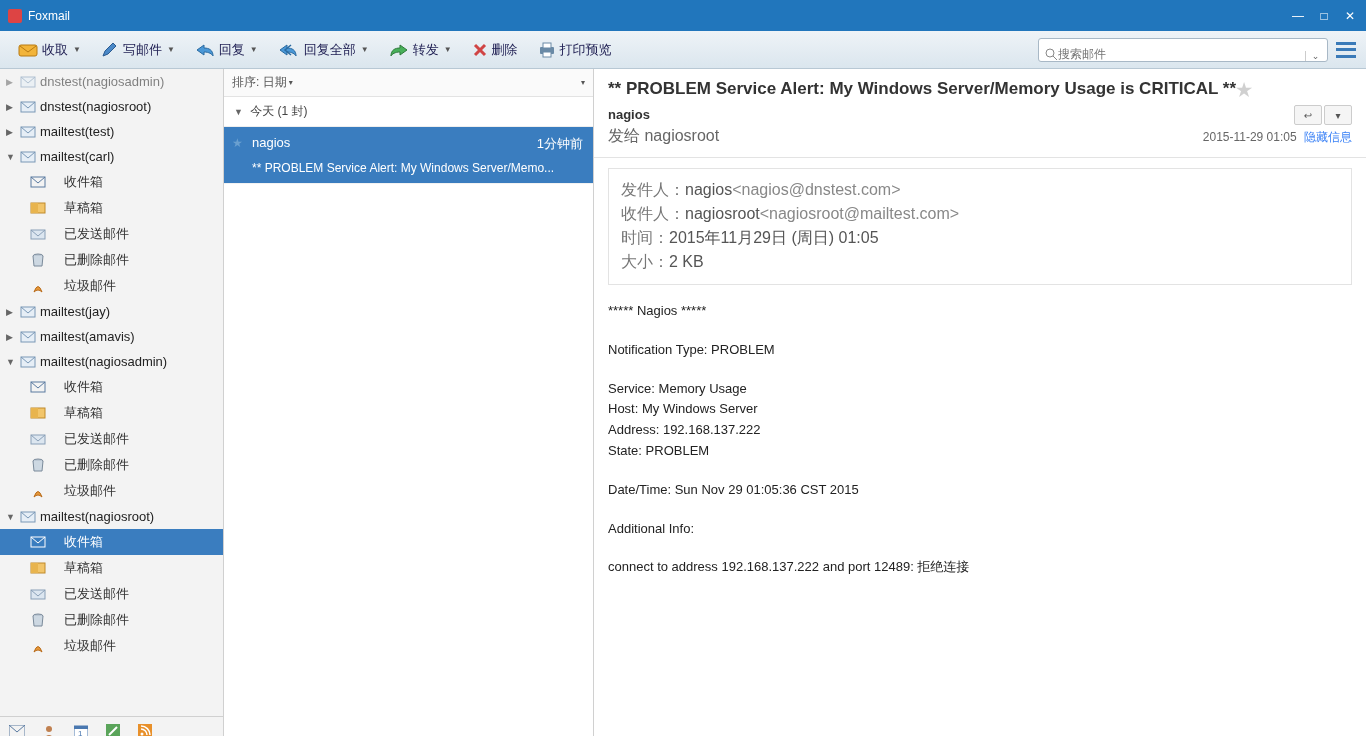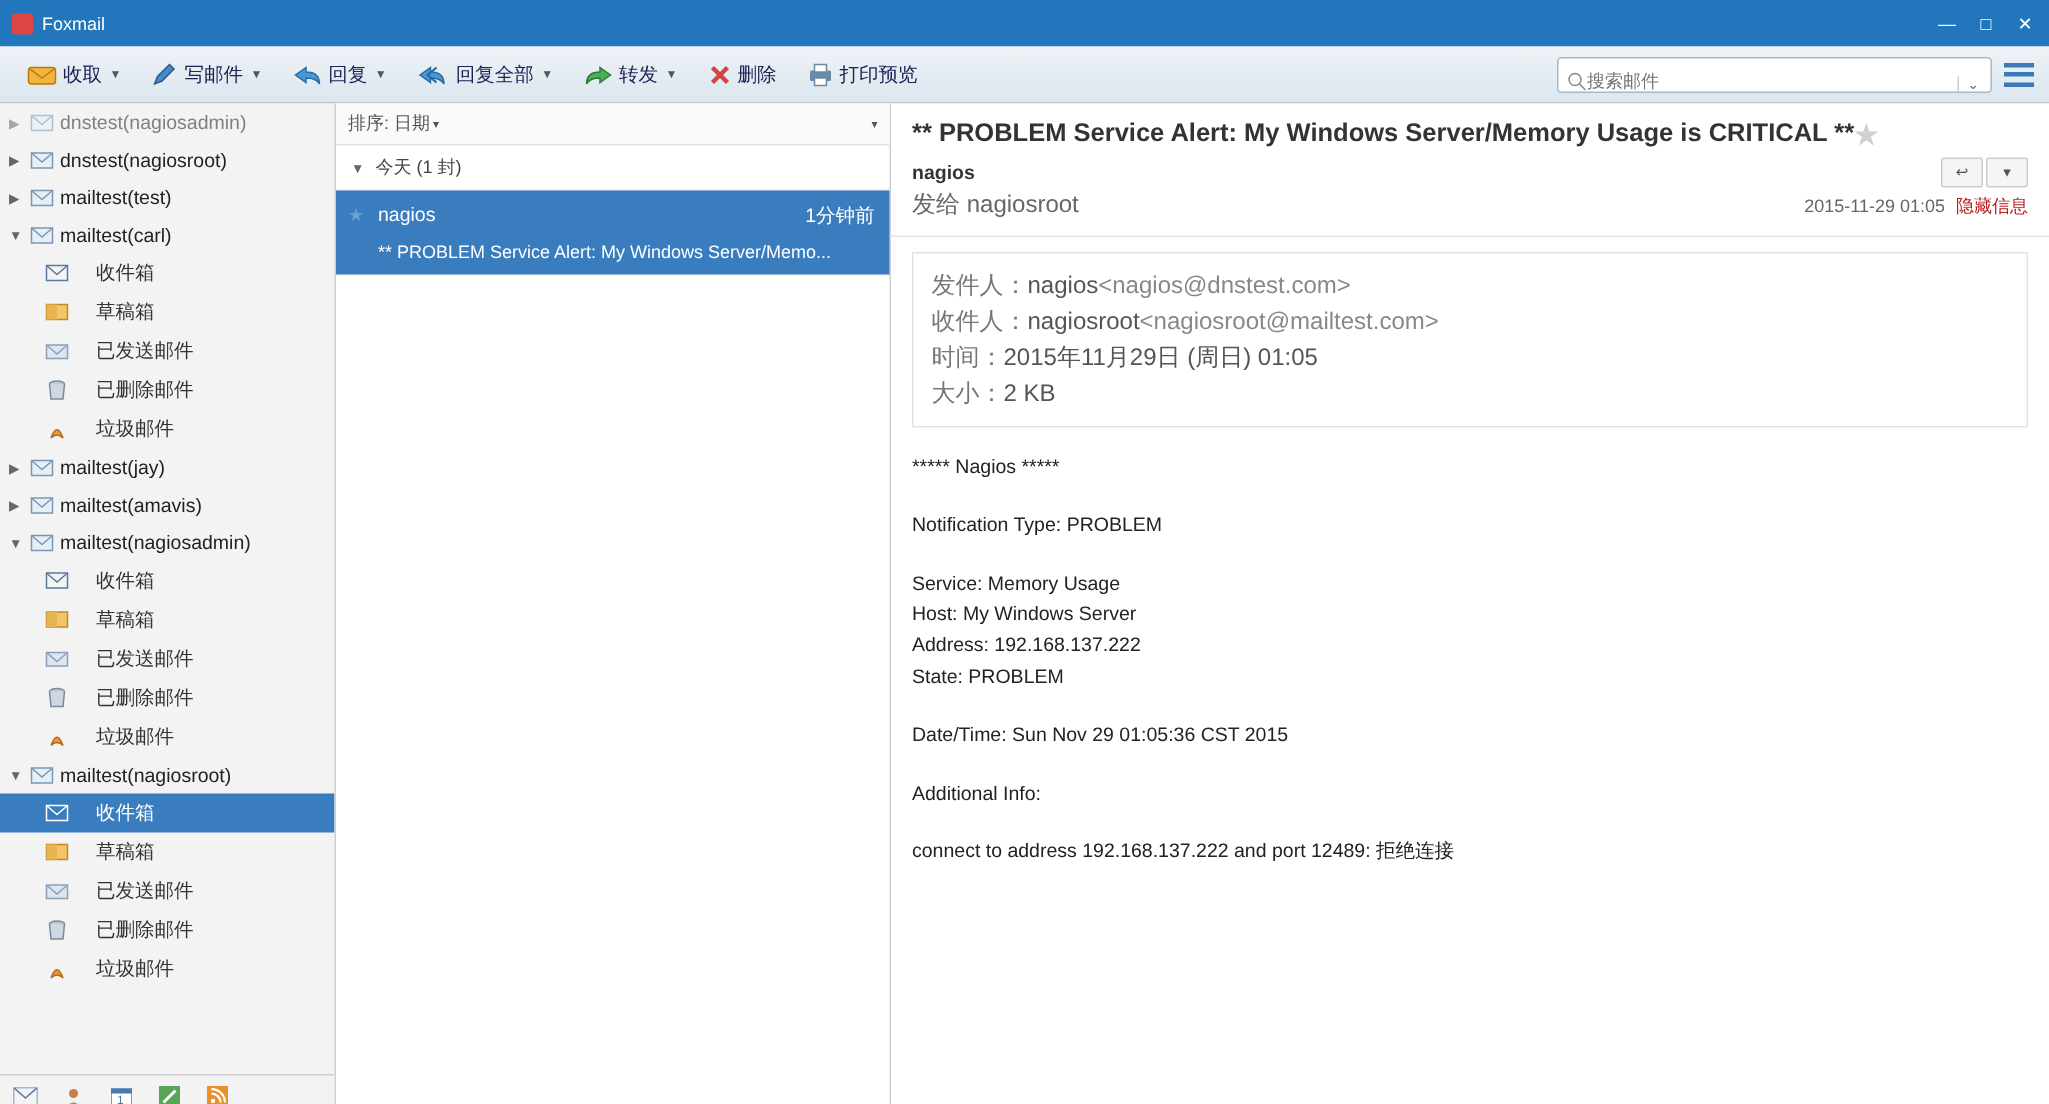--- a/index.html
+++ b/index.html
@@ -49,21 +49,21 @@
 
 .reader { flex: 1; display: flex; flex-direction: column; overflow: hidden; background:#fff;}
 .reader-subject { padding: 10px 14px 6px 14px; font-size: 17px; font-weight: bold; color: #333; display:flex; align-items:flex-start; gap:0;}
 .reader-subject .star{color:#d0d0d0; font-size:18px; cursor:pointer;}
 .reader-meta { padding: 0 14px 10px 14px; border-bottom: 1px solid #e3e3e3; position:relative;}
 .reader-meta .from { font-weight: bold; font-size: 13px; margin-bottom:4px;}
 .reader-meta .to { font-size: 16px; color: #666; }
 .reader-meta .right-btns { position: absolute; right: 14px; top: -2px; display: flex; gap: 2px; }
 .reader-meta .rbtn { width: 28px; height: 20px; border: 1px solid #ccc; background: #f5f5f5; cursor: pointer; display:flex;align-items:center;justify-content:center;font-size:10px;color:#555;border-radius:2px;}
 .reader-meta .date-hide { position: absolute; right: 14px; top: 22px; font-size: 12px; color: #666; }
-.reader-meta .date-hide .hide-link{color:#b91c1c;cursor:pointer;margin-left:4px;}
+.reader-meta .date-hide .hide-link{color:#3b82f6;cursor:pointer;margin-left:4px;}
 .reader-details { margin: 10px 14px; border: 1px solid #e3e3e3; padding: 8px 12px; font-size: 16px; color: #555; }
 .reader-details .drow { margin: 3px 0; }
 .reader-details .dlabel{color:#777;}
 .reader-details .demail{color:#888;}
 .reader-body { padding: 6px 14px; font-size: 13px; color: #222; line-height: 1.6; overflow:auto;}
 .blank{height:18px;}
 
 
 svg { display: block; }
 </style>

